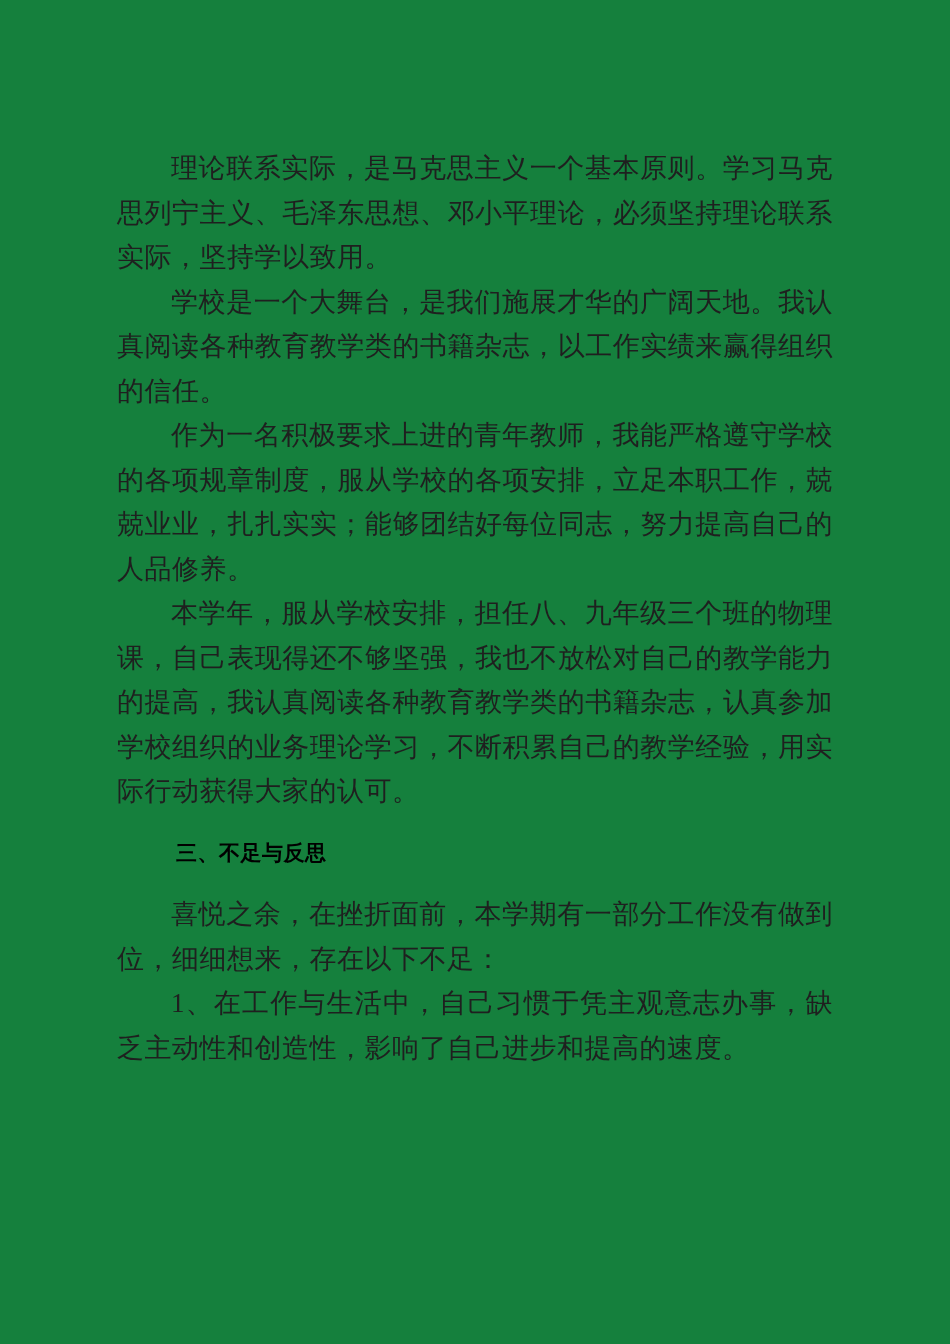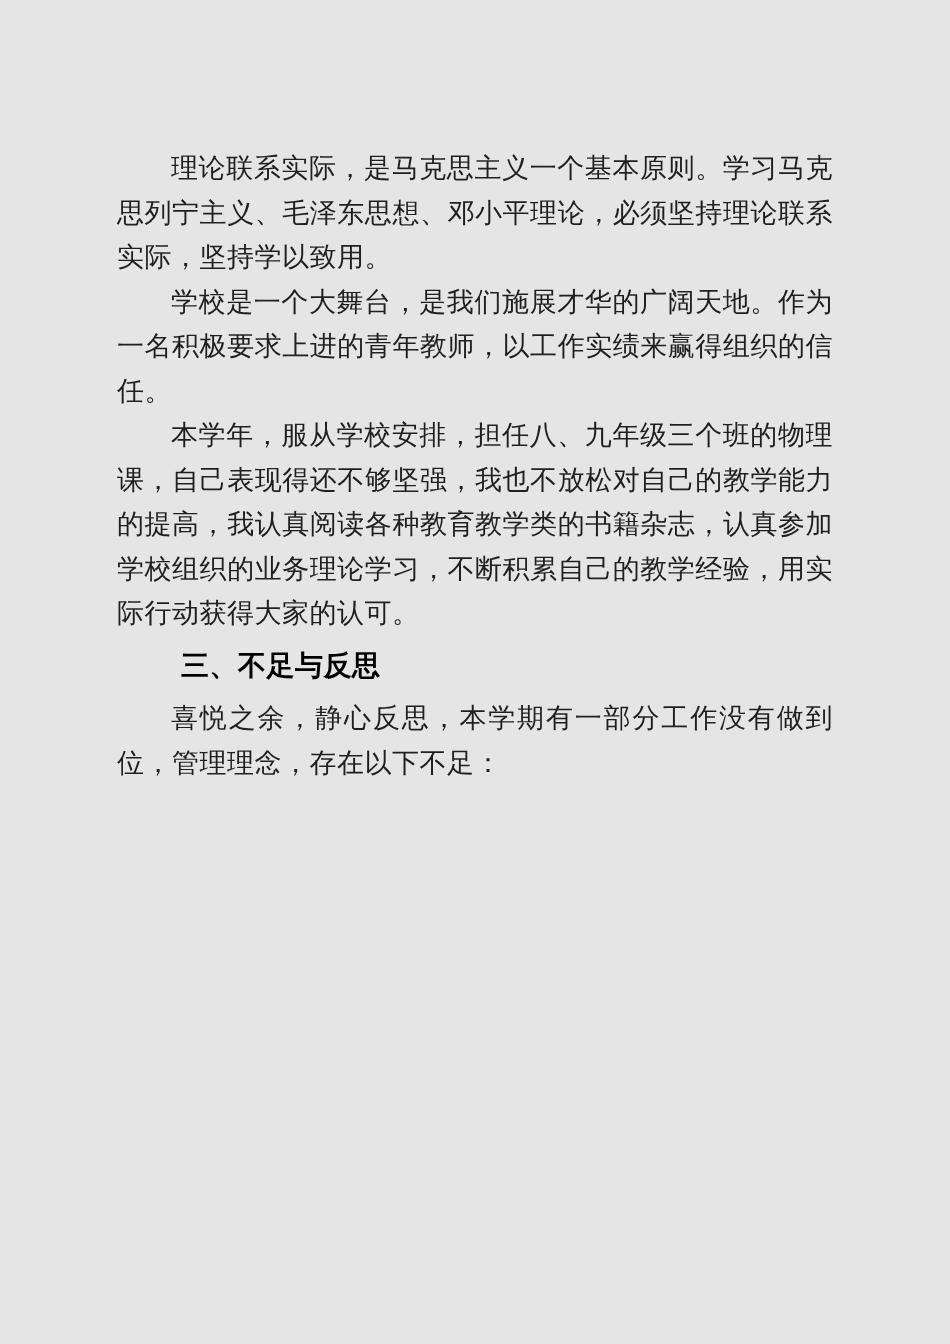--- a/index.html
+++ b/index.html
@@ -4,21 +4,21 @@
 <style>
   html, body {
     margin: 0;
     padding: 0;
     background: #ffffff;
   }
   .page {
     position: relative;
     width: 950px;
     height: 1344px;
-    background: #e5e5e5;
+    background: #15803d;
     overflow: hidden;
   }
   .content {
     position: absolute;
     left: 117px;
     top: 146px;
     width: 716px;
   }
   .para {
     margin: 0;
@@ -26,35 +26,37 @@
     font-family: "Liberation Serif", serif;
     font-size: 27px;
     line-height: 44.5px;
     color: #1f1f1f;
     text-align: justify;
     text-indent: 2em;
     letter-spacing: 0.5px;
     word-break: break-all;
   }
   .heading {
-    margin: 8px;
+    margin: 17px;
     padding: 0;
     font-family: "Liberation Sans", sans-serif;
-    font-size: 28px;
+    font-size: 21px;
     font-weight: 700;
     line-height: 44.5px;
     color: #000000;
     text-indent: 2em;
     letter-spacing: 0.5px;
   }
 </style>
 </head>
 <body>
 
 <div class="page">
   <div class="content">
     <p class="para">理论联系实际，是马克思主义一个基本原则。学习马克思列宁主义、毛泽东思想、邓小平理论，必须坚持理论联系实际，坚持学以致用。</p>
-    <p class="para">学校是一个大舞台，是我们施展才华的广阔天地。作为一名积极要求上进的青年教师，以工作实绩来赢得组织的信任。</p>
+    <p class="para">学校是一个大舞台，是我们施展才华的广阔天地。我认真阅读各种教育教学类的书籍杂志，以工作实绩来赢得组织的信任。</p>
+    <p class="para">作为一名积极要求上进的青年教师，我能严格遵守学校的各项规章制度，服从学校的各项安排，立足本职工作，兢兢业业，扎扎实实；能够团结好每位同志，努力提高自己的人品修养。</p>
     <p class="para">本学年，服从学校安排，担任八、九年级三个班的物理课，自己表现得还不够坚强，我也不放松对自己的教学能力的提高，我认真阅读各种教育教学类的书籍杂志，认真参加学校组织的业务理论学习，不断积累自己的教学经验，用实际行动获得大家的认可。</p>
     <p class="heading">三、不足与反思</p>
-    <p class="para">喜悦之余，静心反思，本学期有一部分工作没有做到位，管理理念，存在以下不足：</p>
+    <p class="para">喜悦之余，在挫折面前，本学期有一部分工作没有做到位，细细想来，存在以下不足：</p>
+    <p class="para">1、在工作与生活中，自己习惯于凭主观意志办事，缺乏主动性和创造性，影响了自己进步和提高的速度。</p>
   </div>
 </div>
 
 </body></html>

